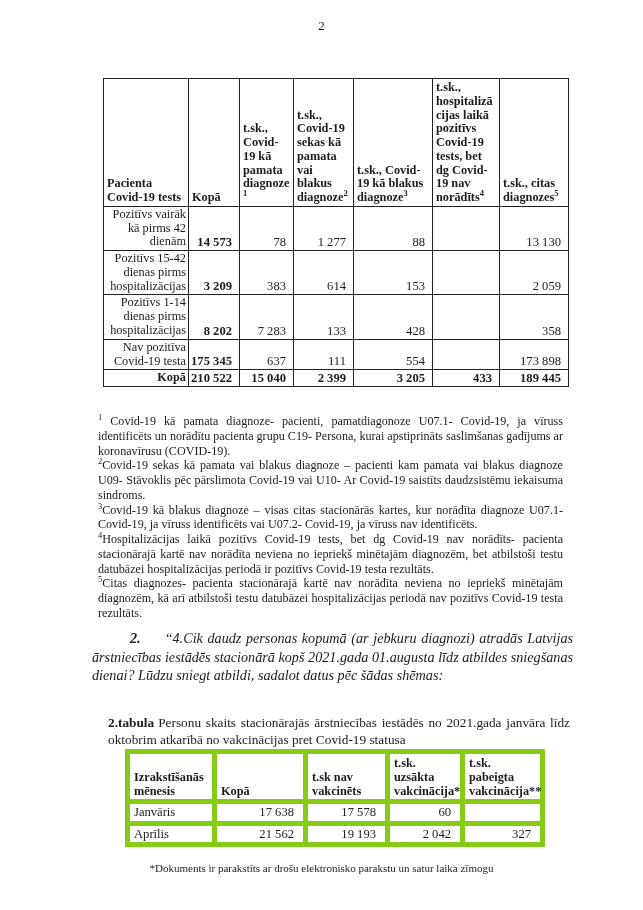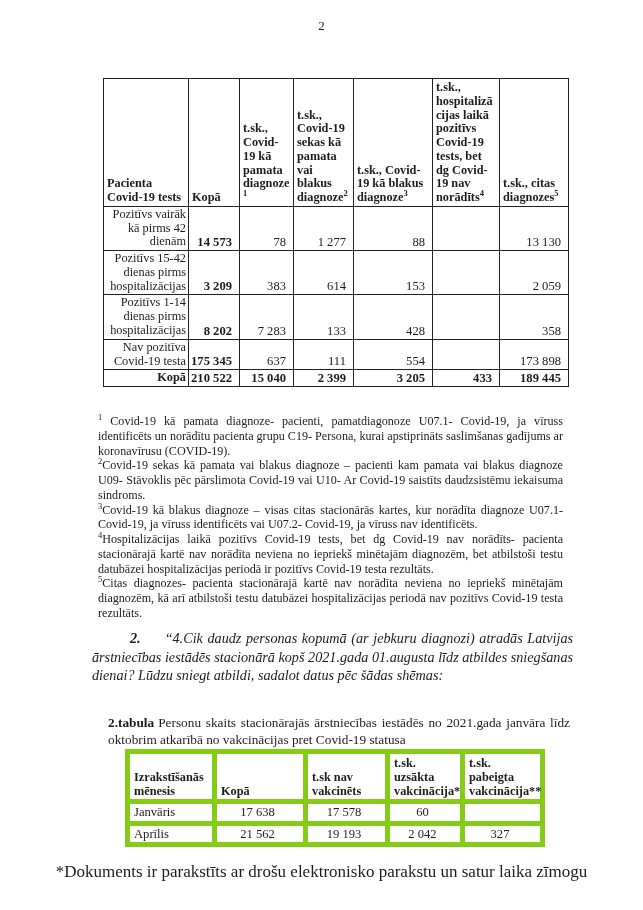--- a/index.html
+++ b/index.html
@@ -63,26 +63,26 @@
     position:absolute; left:125px; top:749px; width:415px;
     border-collapse:collapse; table-layout:fixed;
     font-size:12.3px; line-height:1.15;
   }
   .t2 th, .t2 td { border:5px solid #84cc16; }
   .t2 th {
     font-weight:bold; text-align:left; vertical-align:bottom;
     padding:2px 4px 1px 4px;
   }
   .t2 td { padding:1px 4px; font-size:12.6px; }
-  .t2 td.num { text-align:center; padding-right:9px;margin-left:18px; }
+  .t2 td.num { text-align:right; padding-right:9px;margin-left:18px; }
 
   
   .signature-note {
     position:absolute; top:862px; left:0; width:100%;
-    text-align:center; font-size:17px;
+    text-align:center; font-size:11px;
   }
 </style>
 </head>
 <body>
 
 <div class="page">
 
   <div class="page-number">2</div>
 
   <table class="t1">

